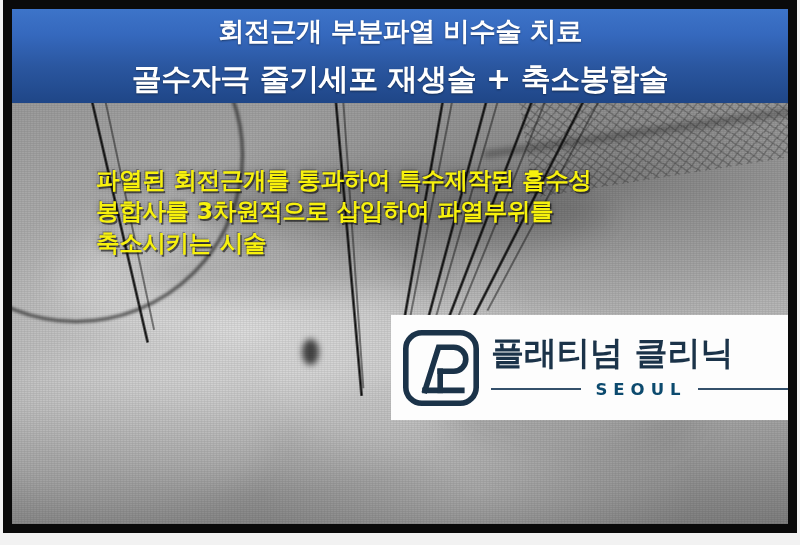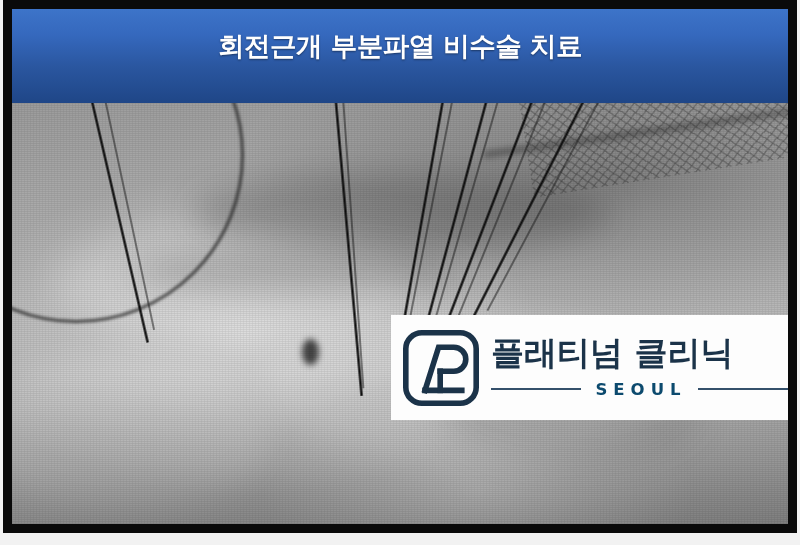--- a/index.html
+++ b/index.html
@@ -241,20 +241,21 @@
 <body>
 
 <div id="poster">
 
   <div id="frame-black"></div>
 
   <div id="frame-inner">
 
     <div id="banner">
       <div class="banner-line" id="banner-line-1">회전근개 부분파열 비수술 치료</div>
+      <div class="banner-line" id="banner-line-2">골수자극 줄기세포 재생술 + 축소봉합술</div>
     </div>
 
     <div id="photo">
 
       <div class="tissue" style="left:40px;  top:120px; width:360px; height:120px; background:rgba(255,255,255,0.20);"></div>
       <div class="tissue" style="left:250px; top:210px; width:420px; height:150px; background:rgba(255,255,255,0.16);"></div>
       <div class="tissue" style="left:180px; top:70px;  width:420px; height:80px;  background:rgba(40,40,40,0.26);"></div>
       <div class="tissue" style="left:120px; top:145px; width:330px; height:46px;  background:rgba(55,55,55,0.22);"></div>
       <div class="tissue" style="left:430px; top:250px; width:260px; height:110px; background:rgba(60,60,60,0.13);"></div>
       <div class="tissue" style="left:-40px; top:250px; width:300px; height:160px; background:rgba(255,255,255,0.13);"></div>
@@ -284,20 +285,25 @@
       <div class="knot" style="left:290px; top:236px; width:17px; height:26px;"></div>
       <div class="knot" style="left:392px; top:218px; width:14px; height:20px;"></div>
       <div class="knot" style="left:440px; top:216px; width:14px; height:20px;"></div>
       <div class="knot" style="left:492px; top:224px; width:13px; height:18px;"></div>
       <div class="knot" style="left:548px; top:232px; width:13px; height:18px;"></div>
 
       <div id="grain"></div>
       <div id="shadow-bottom"></div>
     </div>
 
+    <div id="caption">
+      <div class="caption-line">파열된  회전근개를  통과하여  특수제작된  흡수성</div>
+      <div class="caption-line">봉합사를  3차원적으로  삽입하여  파열부위를</div>
+      <div class="caption-line">축소시키는  시술</div>
+    </div>
 
     <div id="logo-panel">
 
       <svg id="logo-mark" viewBox="0 0 100 100">
         <rect x="6" y="6" width="88" height="88" rx="20" ry="20" fill="none" stroke="#1b3349" stroke-width="7"></rect>
         <path d="M30 78 L47 24 L66 24 A15 15 0 0 1 66 54 L49 54" fill="none" stroke="#1b3349" stroke-width="7" stroke-linecap="square" stroke-linejoin="miter"></path>
         <path d="M30 78 L76 78" fill="none" stroke="#1b3349" stroke-width="7" stroke-linecap="square"></path>
         <path d="M49 54 L49 78" fill="none" stroke="#1b3349" stroke-width="7" stroke-linecap="square"></path>
       </svg>
 

